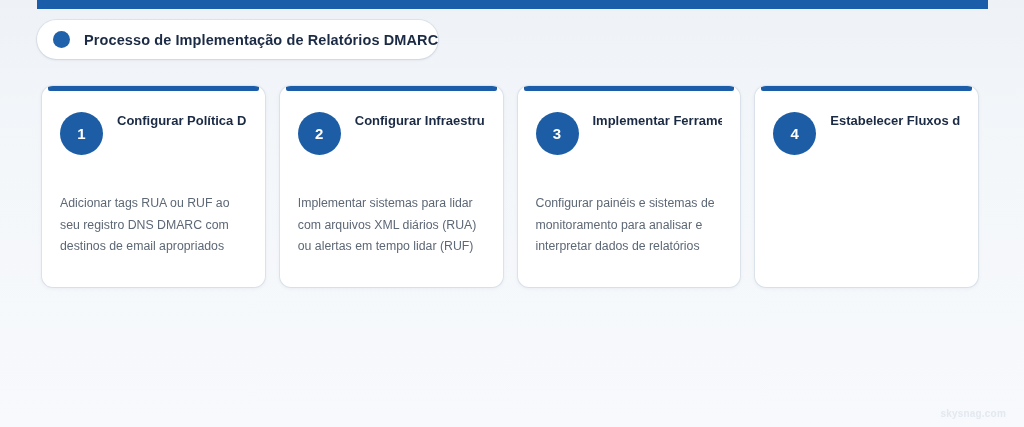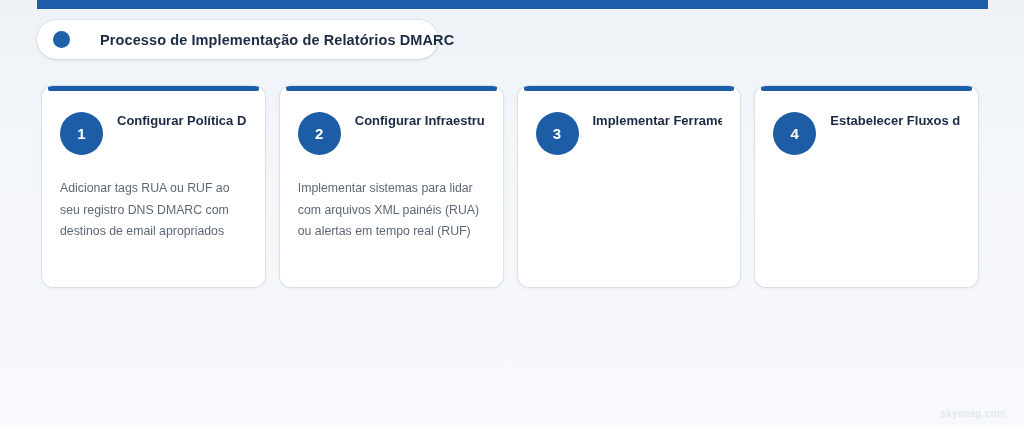--- a/index.html
+++ b/index.html
@@ -42,21 +42,21 @@
     padding-left: 16px;
   }
   .header-dot {
     width: 17px;
     height: 17px;
     border-radius: 50%;
     background: #1f61ab;
     flex: 0 0 auto;
   }
   .header-title {
-    margin-left: 30px;
+    margin-left: 14px;
     font-size: 14.5px;
     font-weight: 600;
     color: #1c2b45;
     letter-spacing: 0.1px;
     white-space: nowrap;
   }
 
   
   .cards-row {
     position: absolute;
@@ -111,21 +111,21 @@
   .card-title {
     font-size: 13px;
     font-weight: 700;
     color: #1b2a44;
     line-height: 1.62;
     padding-top: 1px;
     white-space: nowrap;
     overflow: hidden;
   }
   .card-body {
-    margin-top: 7px;
+    margin-top: 22px;
     font-size: 12.3px;
     line-height: 1.76;
     color: #5d6876;
   }
 
   
   .watermark {
     position: absolute;
     right: 18px;
     bottom: 8px;
@@ -155,29 +155,30 @@
     </div>
     <div class="card-body">Adicionar tags RUA ou RUF ao seu registro DNS DMARC com destinos de email apropriados</div>
   </div>
 
   <div class="card">
     <div class="card-accent"></div>
     <div class="card-head">
       <div class="card-badge">2</div>
       <div class="card-title">Configurar Infraestrutura de</div>
     </div>
-    <div class="card-body">Implementar sistemas para lidar com arquivos XML painéis (RUA) ou alertas em tempo real (RUF)</div>
+    <div class="card-body">Implementar sistemas para lidar com arquivos XML diários (RUA) ou alertas em tempo lidar (RUF)</div>
   </div>
 
   <div class="card">
     <div class="card-accent"></div>
     <div class="card-head">
       <div class="card-badge">3</div>
       <div class="card-title">Implementar Ferramentas de</div>
     </div>
+    <div class="card-body">Configurar painéis e sistemas de monitoramento para analisar e interpretar dados de relatórios</div>
   </div>
 
   <div class="card">
     <div class="card-accent"></div>
     <div class="card-head">
       <div class="card-badge">4</div>
       <div class="card-title">Estabelecer Fluxos de Resposta</div>
     </div>
   </div>
 

